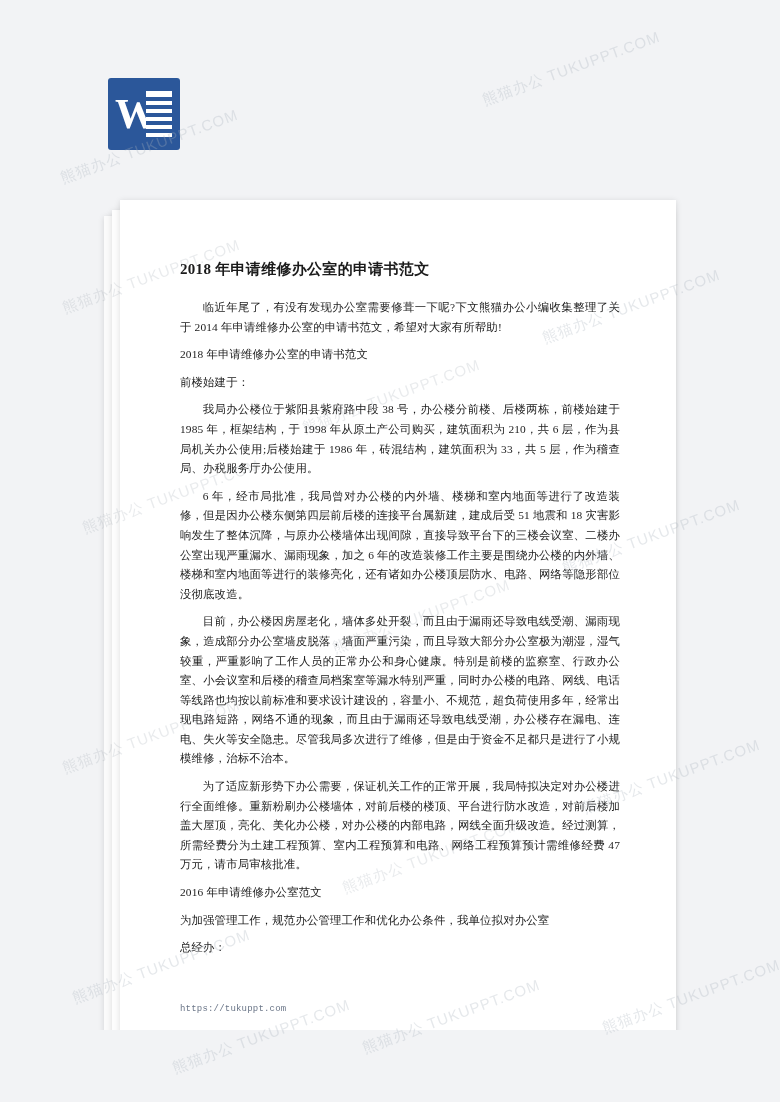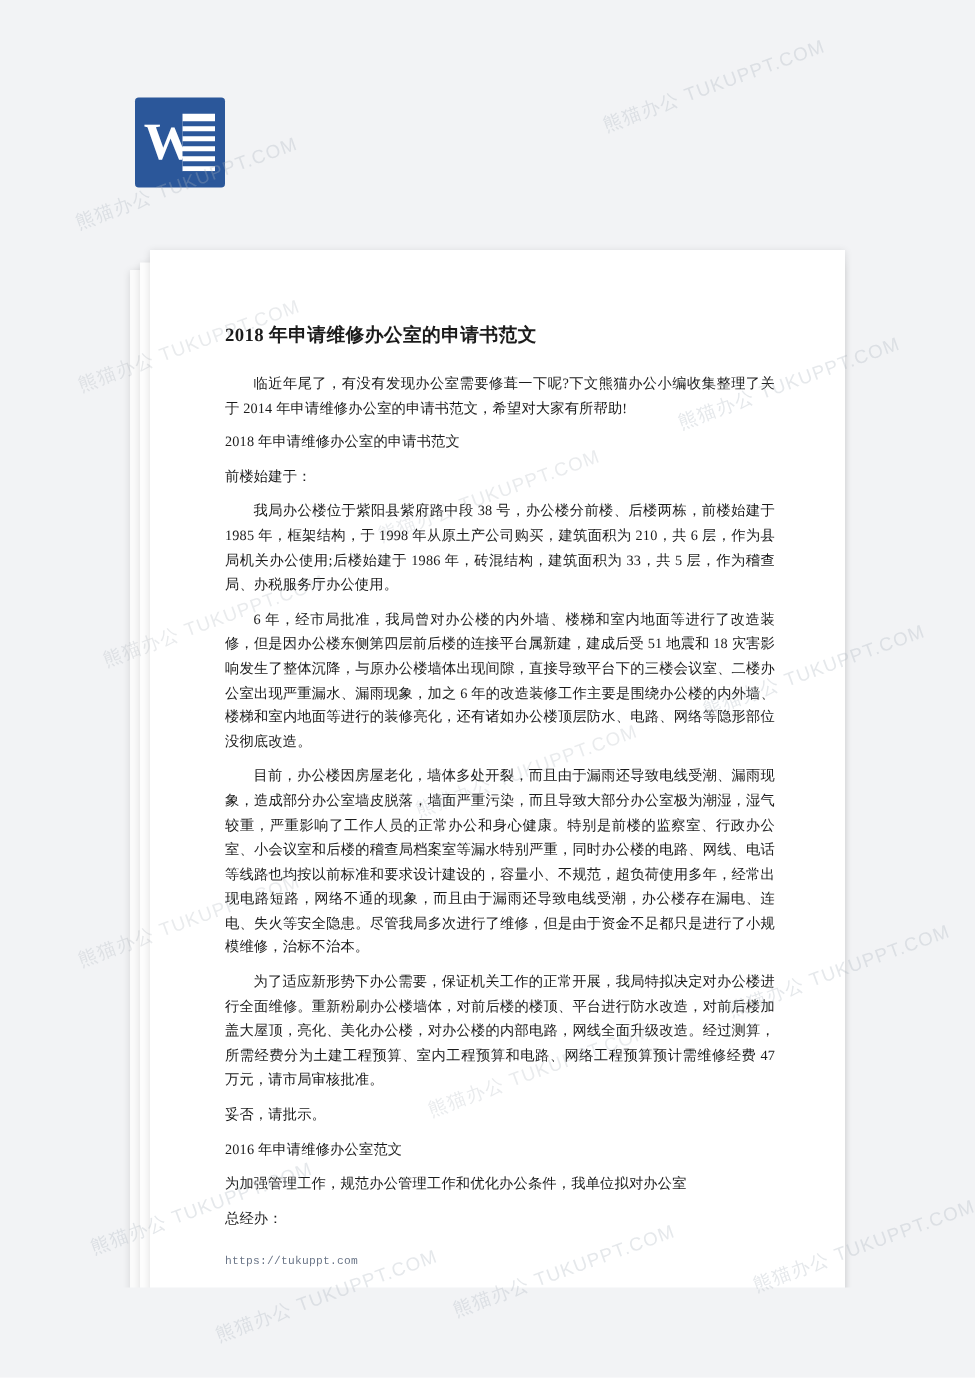--- a/index.html
+++ b/index.html
@@ -196,21 +196,20 @@
   <div class="sheet sheet-front">
     <div class="doc">
       <div class="doc-title">2018 年申请维修办公室的申请书范文</div>
       <p>临近年尾了，有没有发现办公室需要修葺一下呢?下文熊猫办公小编收集整理了关于 2014 年申请维修办公室的申请书范文，希望对大家有所帮助!</p>
       <p class="noindent">2018 年申请维修办公室的申请书范文</p>
       <p class="noindent">前楼始建于：</p>
       <p>我局办公楼位于紫阳县紫府路中段 38 号，办公楼分前楼、后楼两栋，前楼始建于 1985 年，框架结构，于 1998 年从原土产公司购买，建筑面积为 210，共 6 层，作为县局机关办公使用;后楼始建于 1986 年，砖混结构，建筑面积为 33，共 5 层，作为稽查局、办税服务厅办公使用。</p>
       <p>6 年，经市局批准，我局曾对办公楼的内外墙、楼梯和室内地面等进行了改造装修，但是因办公楼东侧第四层前后楼的连接平台属新建，建成后受 51 地震和 18 灾害影响发生了整体沉降，与原办公楼墙体出现间隙，直接导致平台下的三楼会议室、二楼办公室出现严重漏水、漏雨现象，加之 6 年的改造装修工作主要是围绕办公楼的内外墙、楼梯和室内地面等进行的装修亮化，还有诸如办公楼顶层防水、电路、网络等隐形部位没彻底改造。</p>
       <p>目前，办公楼因房屋老化，墙体多处开裂，而且由于漏雨还导致电线受潮、漏雨现象，造成部分办公室墙皮脱落，墙面严重污染，而且导致大部分办公室极为潮湿，湿气较重，严重影响了工作人员的正常办公和身心健康。特别是前楼的监察室、行政办公室、小会议室和后楼的稽查局档案室等漏水特别严重，同时办公楼的电路、网线、电话等线路也均按以前标准和要求设计建设的，容量小、不规范，超负荷使用多年，经常出现电路短路，网络不通的现象，而且由于漏雨还导致电线受潮，办公楼存在漏电、连电、失火等安全隐患。尽管我局多次进行了维修，但是由于资金不足都只是进行了小规模维修，治标不治本。</p>
       <p>为了适应新形势下办公需要，保证机关工作的正常开展，我局特拟决定对办公楼进行全面维修。重新粉刷办公楼墙体，对前后楼的楼顶、平台进行防水改造，对前后楼加盖大屋顶，亮化、美化办公楼，对办公楼的内部电路，网线全面升级改造。经过测算，所需经费分为土建工程预算、室内工程预算和电路、网络工程预算预计需维修经费 47 万元，请市局审核批准。</p>
-      <p class="noindent">妥否，请批示。</p>
       <p class="noindent">2016 年申请维修办公室范文</p>
       <p class="noindent">为加强管理工作，规范办公管理工作和优化办公条件，我单位拟对办公室</p>
       <p class="noindent">总经办：</p>
       <div class="footer-url">https://tukuppt.com</div>
     </div>
   </div>
 </div>
 
 <div class="bottom-band"></div>
 

